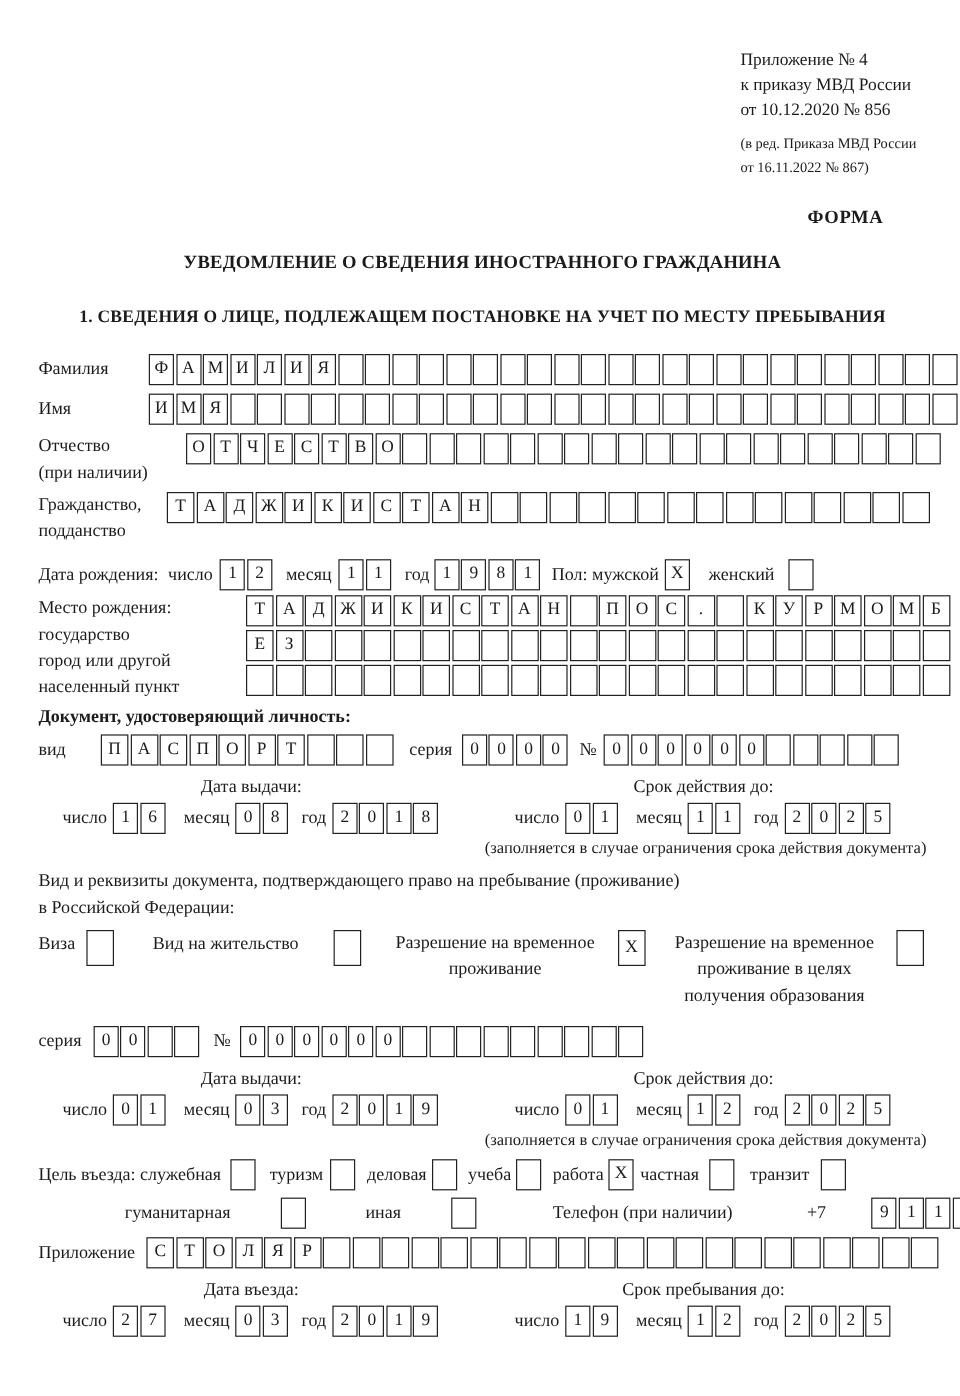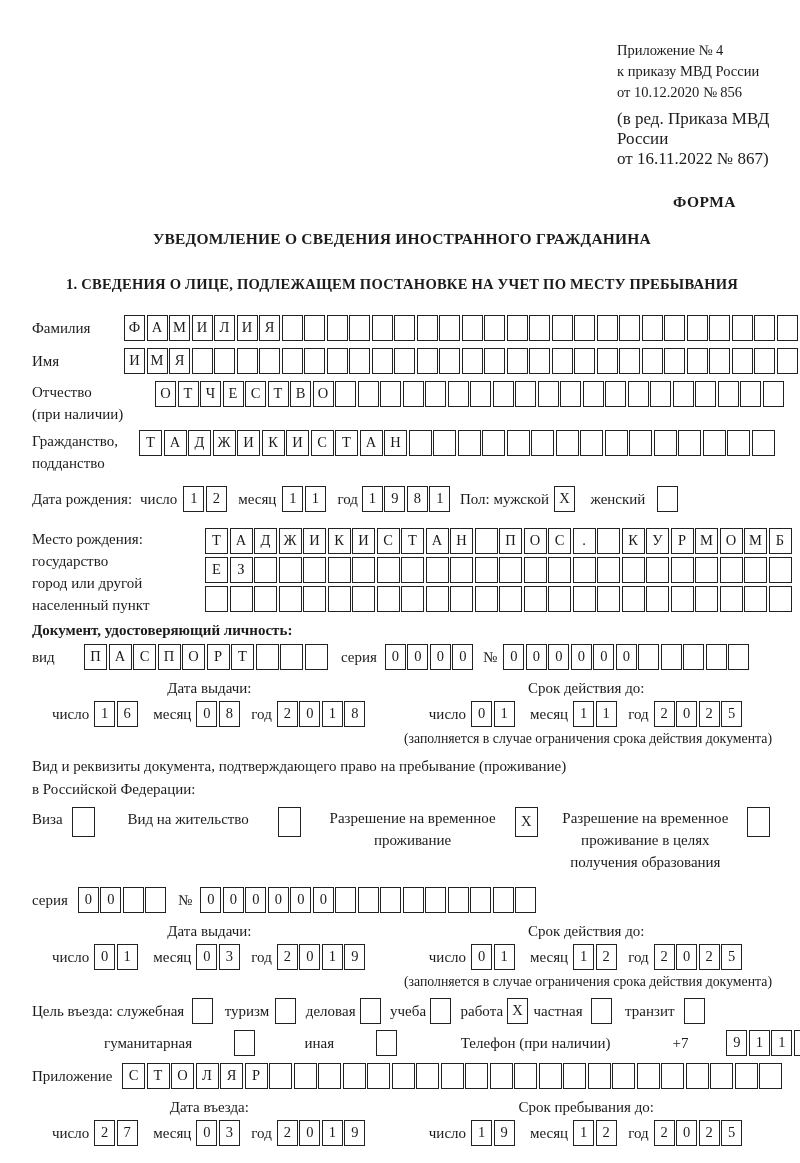--- a/index.html
+++ b/index.html
@@ -5,21 +5,21 @@
   html,body{margin:0;padding:0;background:#ffffff;}
   body{
     width:800px;height:1163px;overflow:hidden;
     font-family:"Liberation Serif","DejaVu Serif",serif;
     color:#1b1b1b;font-size:15px;
   }
   .page{padding:40px 28px 0 32px;box-sizing:border-box;width:800px;}
 
   
   .annex{margin-left:585px;line-height:21px;font-size:14.5px;}
-  .annex-note{margin-left:585px;margin-top:6px;line-height:20px;font-size:17px;}
+  .annex-note{margin-left:585px;margin-top:6px;line-height:20px;font-size:12px;}
   .forma{text-align:right;margin:24px 36px 0 0;font-weight:bold;font-size:15.5px;letter-spacing:.5px;}
 
   
   .title{margin-top:16px;text-align:center;font-weight:bold;font-size:15.5px;line-height:23px;letter-spacing:.2px;}
   .title-underline{display:inline-block;width:62px;border-bottom:2.2px solid #333;height:14px;margin-left:8px;}
   .section-heading{margin-top:26px;text-align:center;font-weight:bold;font-size:14.6px;letter-spacing:.2px;}
 
   
   .cells{display:flex;flex:none;}
   .cell{
@@ -235,21 +235,21 @@
     <span class="lbl" style="margin-left:8px;margin-right:5px;">Пол: мужской</span>
     <span class="cells">
         <span class="cell">X</span>
       </span>
     <span class="lbl" style="margin-left:14px;margin-right:12px;">женский</span>
     <span class="cells">
         <span class="cell"></span>
       </span>
   </div>
 
-  <div class="frow" style="margin-top:16px;align-items:flex-start;">
+  <div class="frow" style="margin-top:4px;align-items:flex-start;">
     <span class="lab-col" style="width:173px;">
       <div>Место рождения:</div>
       <div>государство</div>
       <div>город или другой</div>
       <div>населенный пункт</div>
     </span>
     <span>
       <div class="cells w" style="margin-bottom:3px;">
           <span class="cell">Т</span>
           <span class="cell">А</span>

